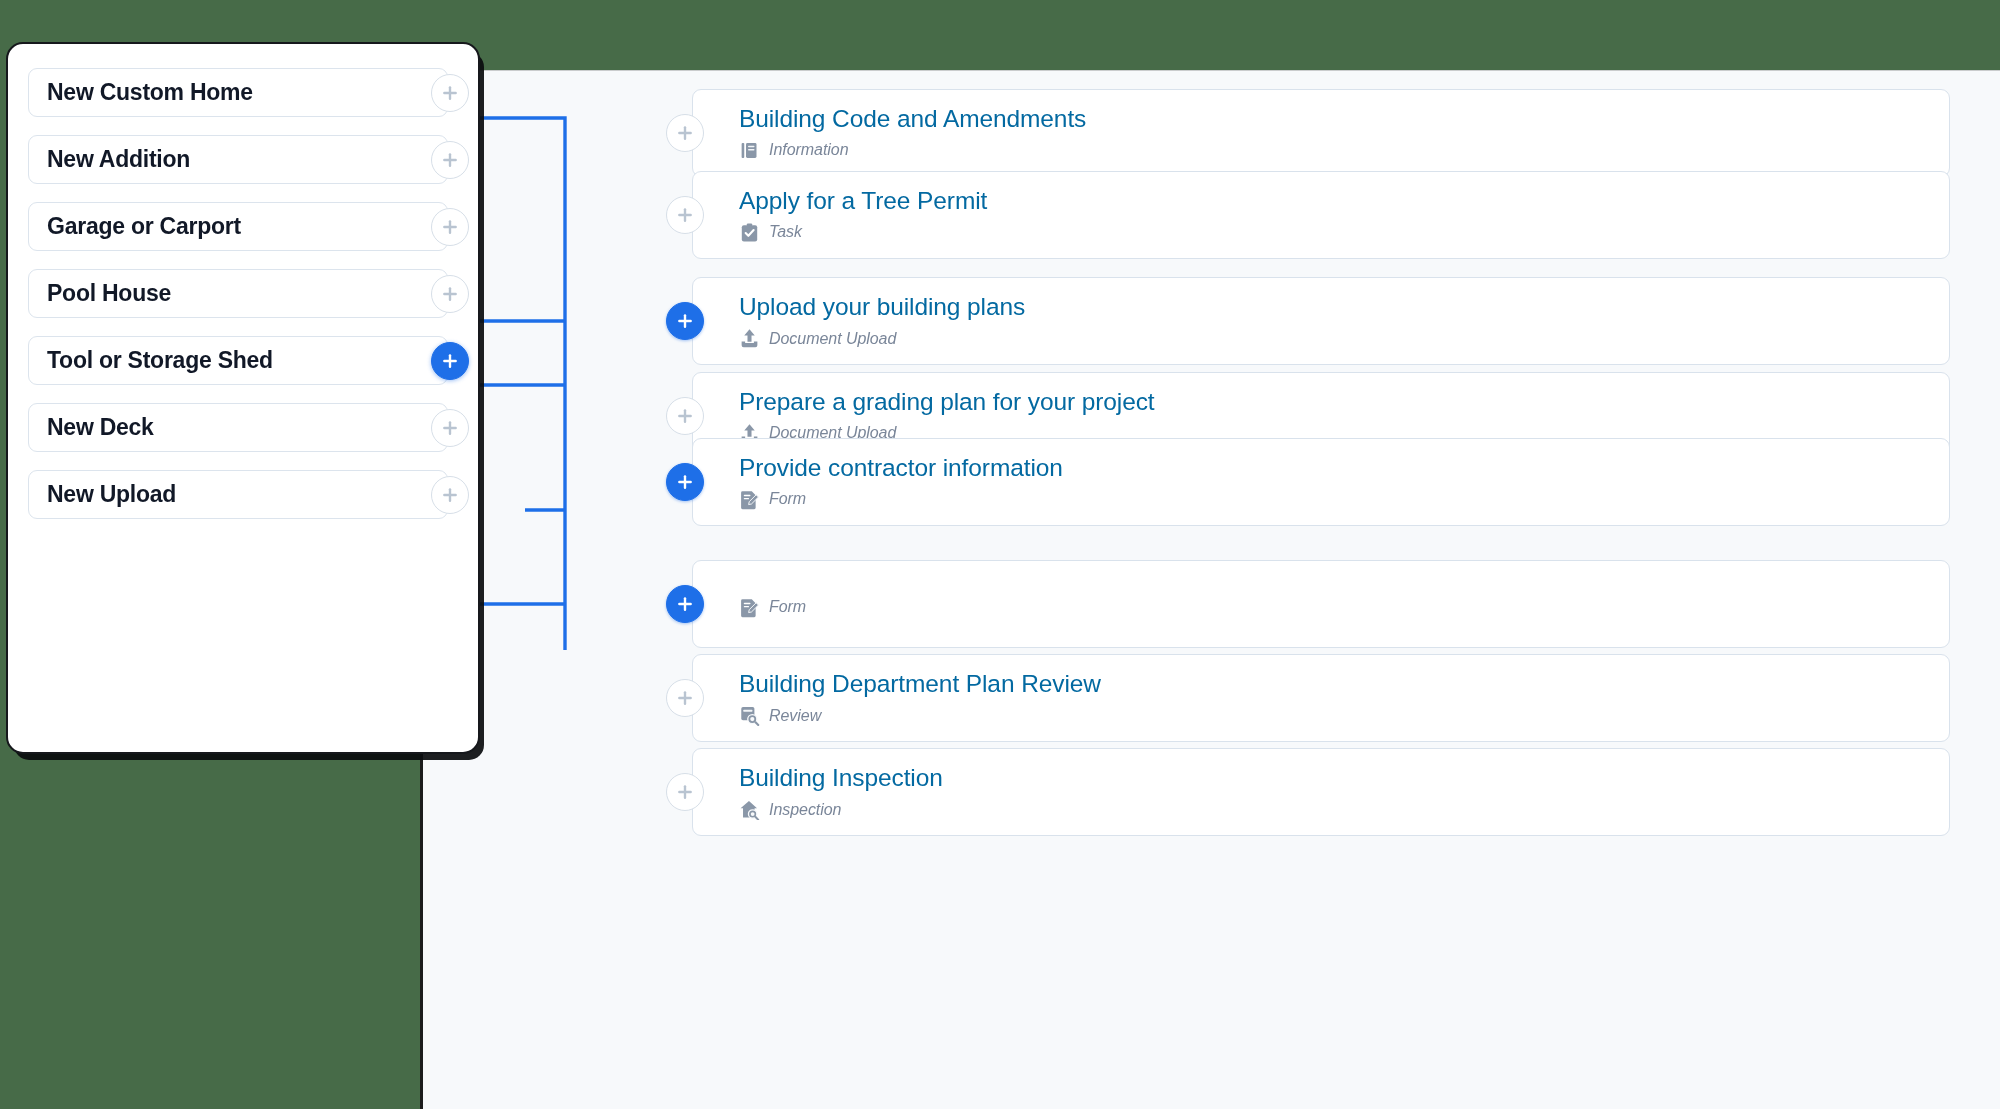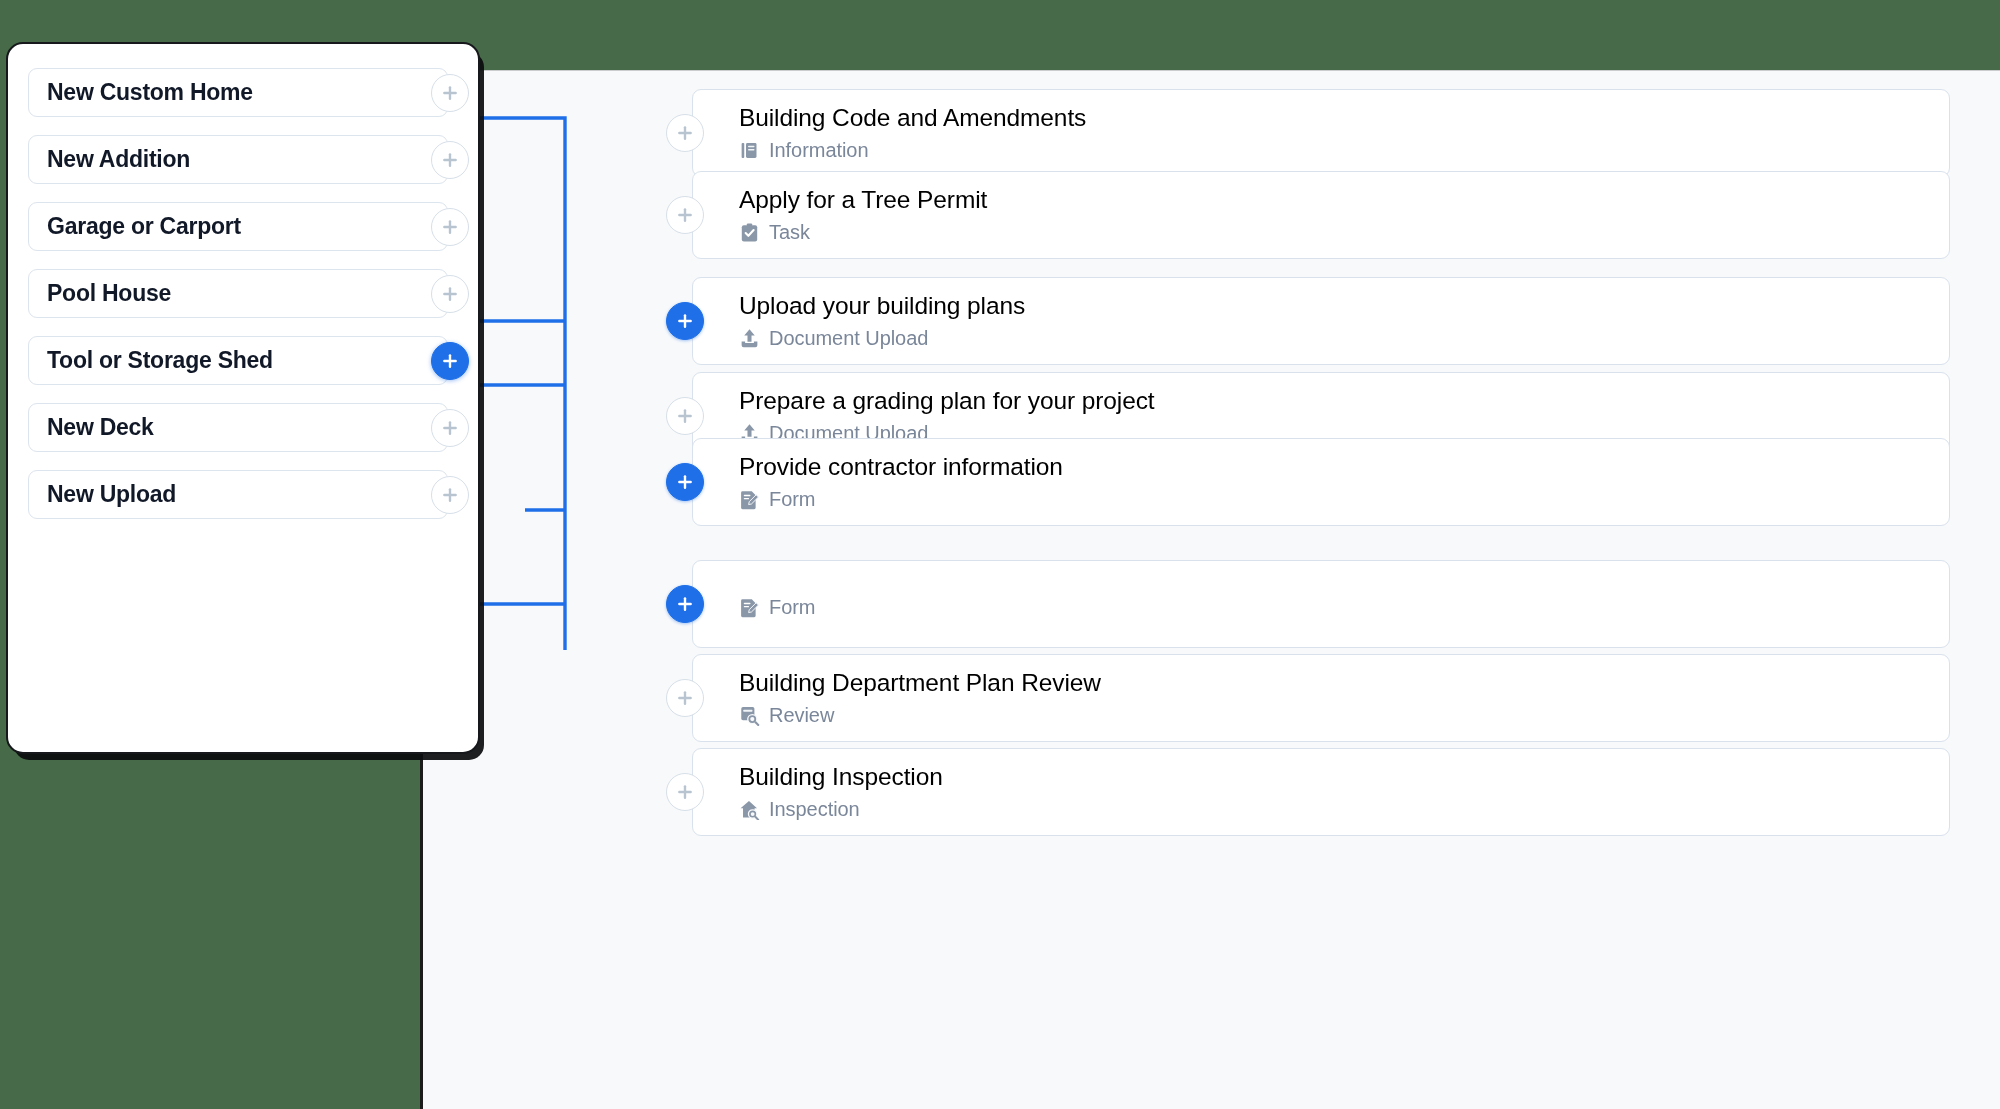--- a/index.html
+++ b/index.html
@@ -51,36 +51,37 @@
     background: #FFFFFF;
     border: 1px solid #D9E2EC;
     border-radius: 9px;
     padding: 0 0 0 46px;
     display: flex;
     flex-direction: column;
     justify-content: center;
   }
   .card-title {
     font-size: 24.5px;
-    color: #000000;
+    color: #0369a1;
     line-height: 1.18;
     letter-spacing: -0.1px;
     white-space: nowrap;
   }
   .card-meta {
     display: flex;
     align-items: center;
     gap: 9px;
     margin-top: 6px;
   }
   .card-meta-label {
-    font-size: 20px;
+    font-size: 16px;
     color: #7A8699;
     letter-spacing: -0.05px;
     white-space: nowrap;
+    font-style: italic;
   }
   .type-icon { width: 21px; height: 21px; display: block; flex: none; }
   .type-icon svg { width: 21px; height: 21px; display: block; }
 
   
   .card-badge {
     position: absolute;
     left: -26px;
     top: 50%;
     margin-top: -19px;

